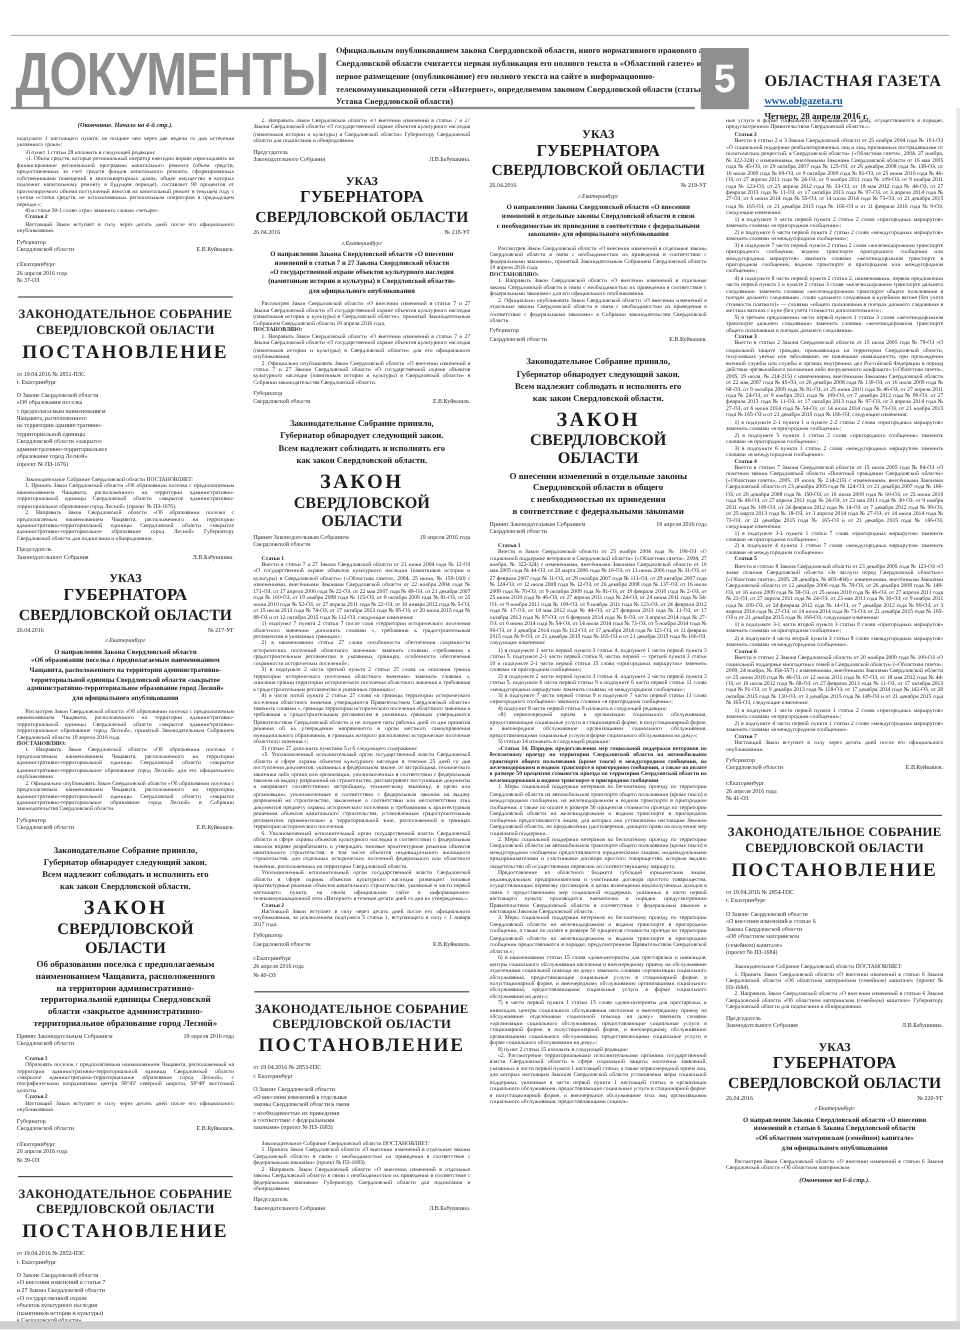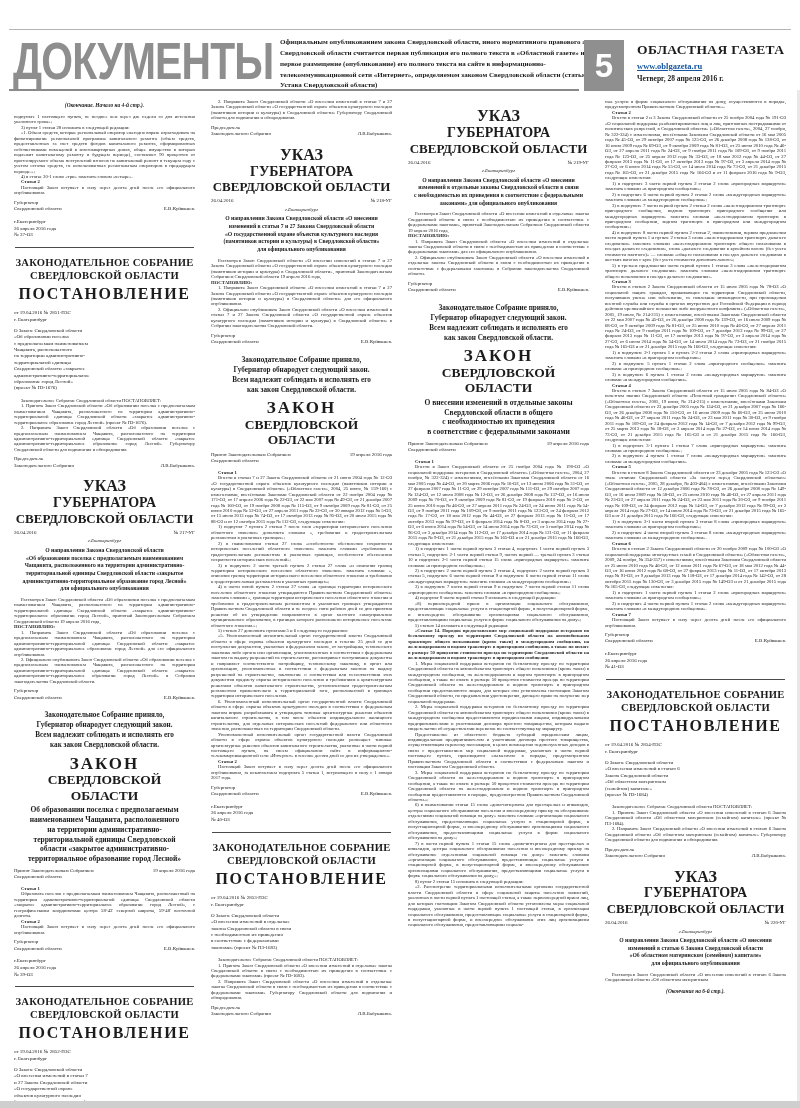--- a/index.html
+++ b/index.html
@@ -9,21 +9,21 @@
   .topline{position:absolute;left:9px;right:9px;top:29px;border-top:1px solid #b5b5b5;}
   .mast{position:absolute;left:13px;top:36px;font-family:"Liberation Sans",sans-serif;
         font-weight:700;font-size:51px;line-height:1;color:#8e8e8e;letter-spacing:-1px;
         transform:scaleX(.80);transform-origin:left top;white-space:nowrap;}
   .headline-rule{position:absolute;left:9px;top:89px;width:570px;border-top:2px solid #8a8a8a;}
   .notice{position:absolute;left:264px;top:37px;width:325px;font-size:7px;line-height:1.55;
           font-weight:700;color:#222;text-align:left;margin-left:16px;}
   .pagenum{position:absolute;left:584px;top:40px;width:40px;height:51px;background:#8f8f8f;
            color:#fff;display:flex;align-items:center;justify-content:center;
            font-family:"Liberation Sans",sans-serif;font-weight:700;font-size:33px;}
-  .gazette{position:absolute;left:637px;top:42px;width:150px;}
+  .gazette{position:absolute;left:637px;top:60px;width:150px;}
   .gz-name{font-weight:700;font-size:13.5px;letter-spacing:.4px;white-space:nowrap;}
   .gz-site{margin-top:3px;font-weight:700;font-size:8.5px;color:#15559d;text-decoration:underline;cursor:pointer;}
   .gz-date{margin-top:3px;font-weight:700;font-size:7.5px;color:#222;}
   
   .cols{position:absolute;left:14px;top:99px;width:772px;height:1004px;display:flex;gap:16px;}
   .col{flex:0 0 181px;width:181px;overflow:hidden;}
   
   .note{font-style:italic;font-weight:700;font-size:5.4px;text-align:center;margin:3px 0 6px;}
   .endnote{font-style:italic;font-weight:700;font-size:5.4px;text-align:center;margin:5px 0;}
   .body p{margin:0;font-size:4.7px;line-height:1.16;text-align:justify;text-indent:7px;color:#242424;}
@@ -32,21 +32,21 @@
   .sig{font-size:5px;margin:4px 0 2px;line-height:1.3;}
   .sig .row{display:flex;justify-content:space-between;}
   .stamp{font-size:5px;line-height:1.35;margin:6px 0 4px;}
   .rule{border-top:1px solid #4a4a4a;margin:8px 1px 9px;}
   .org{text-align:center;margin:2px 0 2px;}
   .org .o1{font-weight:700;font-size:10.6px;line-height:1.22;letter-spacing:.2px;}
   .org .o2{font-weight:700;font-size:16px;letter-spacing:1.6px;margin-top:2px;}
   .meta{font-size:5px;line-height:1.4;margin:6px 0 5px;}
   .about{font-size:5px;line-height:1.28;margin:5px 0 6px;}
   .ukaz{text-align:center;margin:9px 0 2px;}
-  .u1{font-weight:700;font-size:16px;line-height:1.05;}
+  .u1{font-weight:700;font-size:10px;line-height:1.05;}
   .u2{font-weight:700;font-size:14px;line-height:1.2;}
   .u3{font-weight:700;font-size:13px;line-height:1.15;}
   .dn{font-size:5px;margin:3px 0 2px;line-height:1.3;}
   .dn .row{display:flex;justify-content:space-between;}
   .dn .place{text-align:center;font-style:italic;margin-top:2px;}
   .title{font-weight:700;font-size:5.7px;line-height:1.35;text-align:center;margin:2px 0 4px;}
   .intro{font-weight:700;font-size:7.2px;line-height:1.4;text-align:center;margin:9px 3px 4px;}
   .zakon{text-align:center;margin:2px 0 3px;}
   .z1{font-weight:700;font-size:17px;letter-spacing:2px;line-height:1.05;}
   .z2{font-weight:700;font-size:13.5px;line-height:1.15;}

